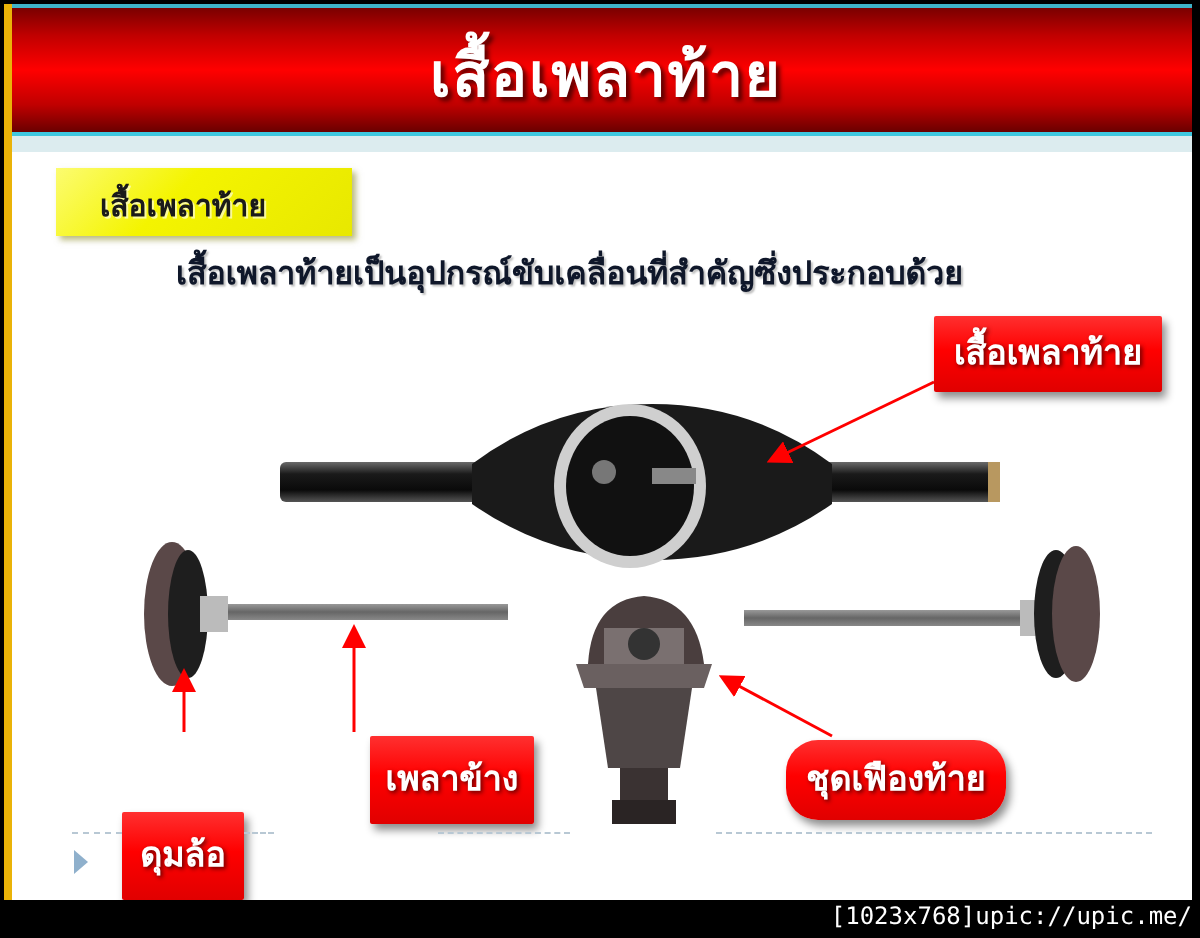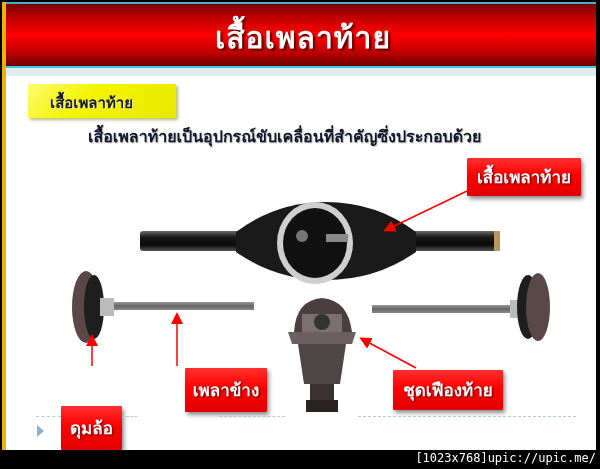--- a/index.html
+++ b/index.html
@@ -18,21 +18,21 @@
   .body-line { position: absolute; color: #0f172a; font-family: "DejaVu Serif", serif; font-size: 16px; font-weight: bold;
     text-shadow: 1px 1px 1px rgba(0,0,0,0.25); white-space: nowrap; }
   .line1 { left: 82px; top: 122px; }
   .line2 { left: 28px; top: 158px; }
   .red-label { position: absolute; height: 38px; color: #fff; font-size: 17px; font-weight: bold; text-align: center;
     line-height: 38px; background: linear-gradient(to bottom, #ff3030 0%, #ff0000 45%, #e00000 100%);
     box-shadow: 2px 3px 4px rgba(0,0,0,0.45); text-shadow: 1px 1px 2px rgba(80,0,0,0.9); border-radius: 1px; }
   .lbl-housing { left: 461px; top: 156px; width: 114px; }
   .lbl-hub { left: 55px; top: 366px; width: 61px; height: 44px; line-height: 44px; margin-top: 38px; }
   .lbl-shaft { left: 131px; top: 366px; width: 82px; height: 44px; line-height: 44px; margin-left: 48px; }
-  .lbl-diff { left: 387px; top: 368px; width: 110px; height: 40px; line-height: 40px; }
+  .lbl-diff { left: 387px; top: 368px; width: 110px; height: 40px; line-height: 40px; border-radius: 16px; }
   .dotted { position: absolute; top: 414px; height: 0; border-top: 1px dashed #b8c8d4; }
   .nav-arrow { position: absolute; left: 31px; top: 423px; width: 0; height: 0;
     border-top: 6px solid transparent; border-bottom: 6px solid transparent; border-left: 7px solid #8fb0cc; }
   .footer { position: absolute; right: 4px; bottom: 4px; color: #fff; font-family: "DejaVu Sans Mono", monospace; font-size: 12px; }
   svg.art { position: absolute; left: 0; top: 0; }
 </style>
 </head>
 <body>
 
 <div class="slide">

